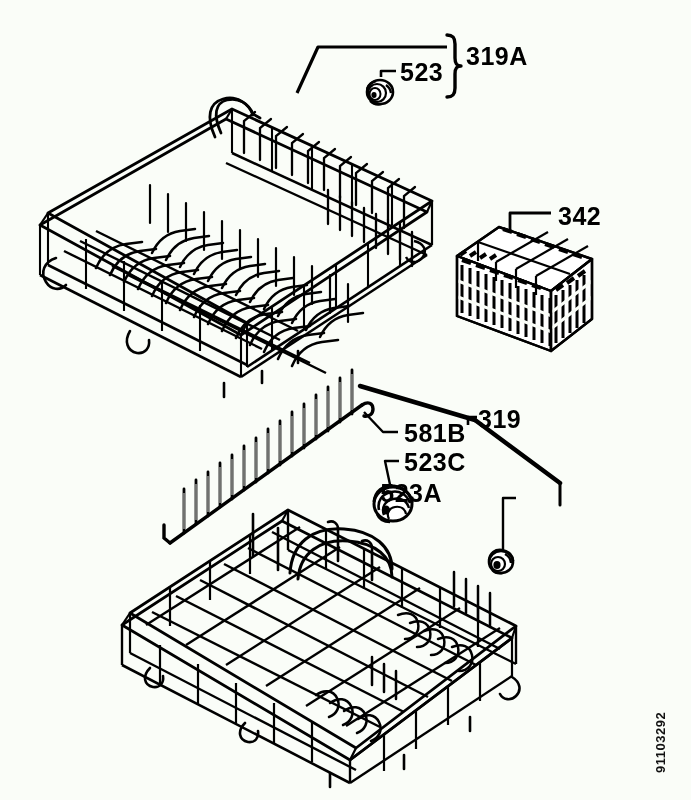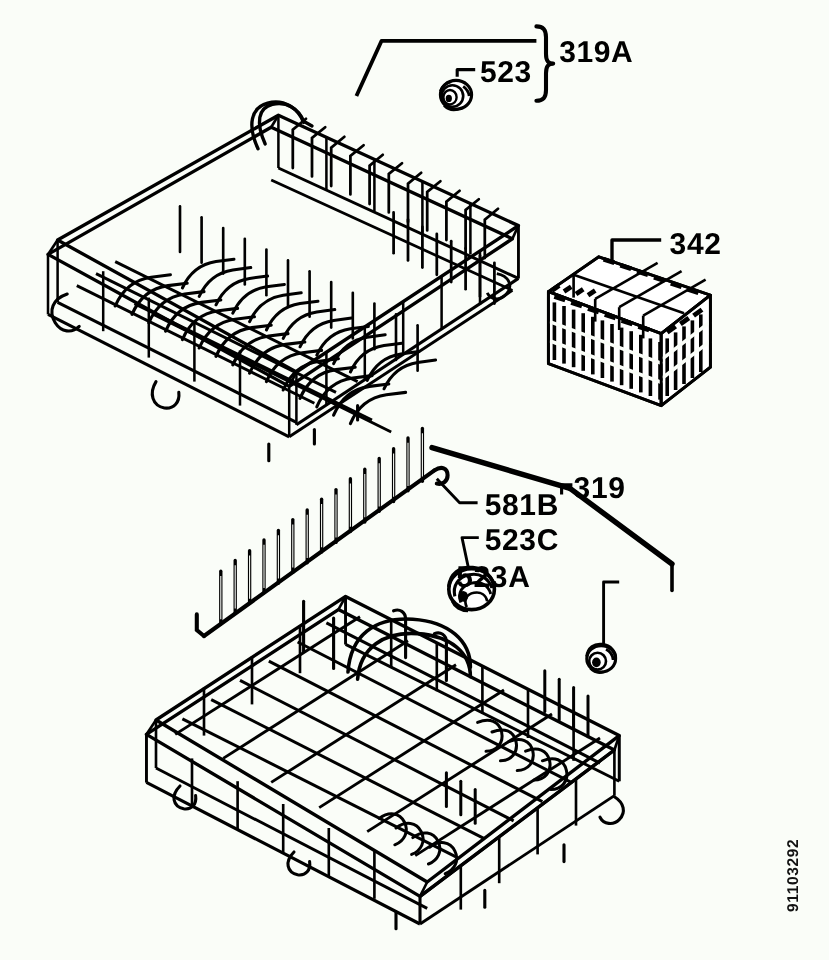--- a/index.html
+++ b/index.html
@@ -11,21 +11,21 @@
   body {
     width: 691px;
     height: 800px;
     position: relative;
     overflow: hidden;
     font-family: "Liberation Sans", sans-serif;
     background: #fafdf8;
   }
   #diagram-root {
     position: absolute;
-    left: 0; top: 0;
+    left: 0; top: 13px;
     width: 691px;
     height: 621px;
   }
   svg.diagram {
     display: block;
     width: 691px;
     height: 800px;
     background: #fafdf8;
   }
   .callout-text {

